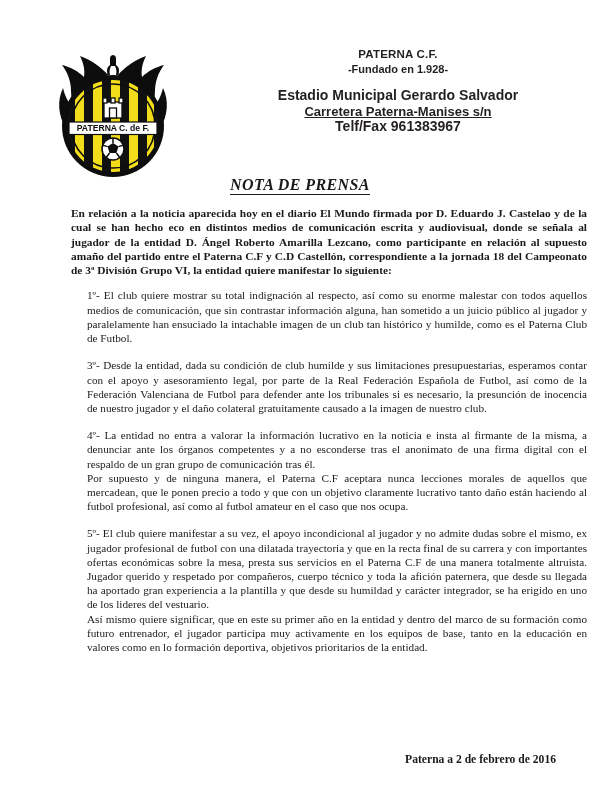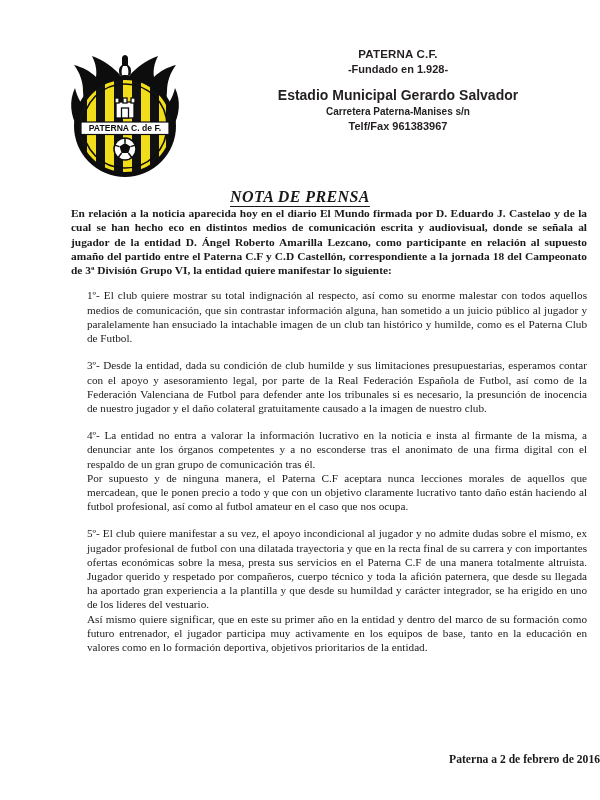--- a/index.html
+++ b/index.html
@@ -20,21 +20,21 @@
   
   .letterhead {
     position: absolute;
     top: 42px;
     left: 0;
     width: 600px;
     height: 140px;
   }
   .crest {
     position: absolute;
-    left: 52px;
+    left: 40px;
     top: 2px;
     width: 146px;
     height: 140px;
   }
   .crest svg { display: block; width: 146px; height: 140px; }
 
   .org-block {
     position: absolute;
     left: 268px;
     top: 5px;
@@ -42,28 +42,28 @@
     text-align: center;
     font-family: "Liberation Sans", "DejaVu Sans", sans-serif;
     font-weight: bold;
     color: #231f20;
   }
   .org-name { font-size: 11.5px; letter-spacing: .2px; line-height: 15px; }
   .org-founded { font-size: 11px; line-height: 15px; }
   .org-addr { margin-top: 11px; }
   .org-addr div { line-height: 15.5px; }
   .addr-1 { font-size: 14px; }
-  .addr-2 { font-size: 10px; }
+  .addr-2 { font-size: 13px; text-decoration: underline; }
   .addr-3 { font-size: 10.5px; }
-  .addr-4 { font-size: 11px; }
+  .addr-4 { font-size: 14px; }
 
   
   .doc-title {
     position: absolute;
-    top: 188px;
+    top: 176px;
     left: 0;
     width: 600px;
     text-align: center;
     font-size: 16px;
     font-weight: bold;
     font-style: italic;
     letter-spacing: .4px;
   }
   .doc-title span {
     border-bottom: 1.4px solid #1a1a1a;
@@ -97,20 +97,21 @@
     margin-bottom: 13px;
   }
   .clause p { margin: 0; }
   .clause p + p { margin-top: 0; }
 
   .signoff {
     position: absolute;
     top: 752px;
     left: 0;
     width: 600px;
+    padding-right: 44px;
     box-sizing: border-box;
     text-align: right;
     font-size: 11.6px;
     font-weight: bold;
     line-height: 15px;
   }
 </style>
 </head>
 <body>
 

